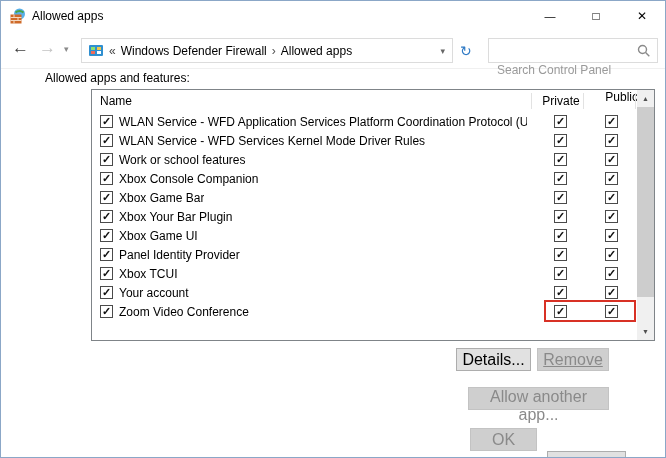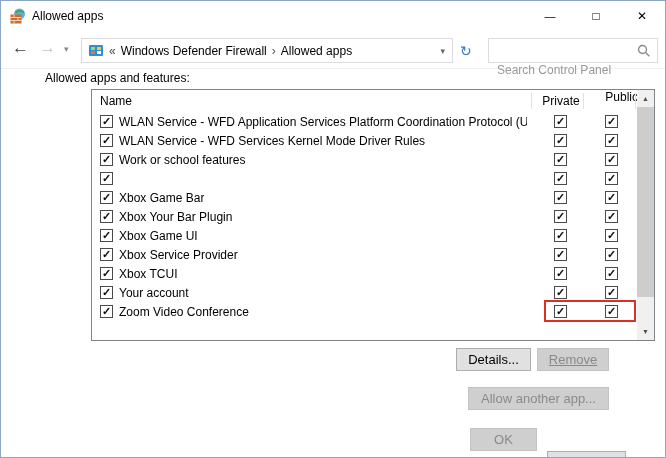--- a/index.html
+++ b/index.html
@@ -56,21 +56,21 @@
   .red-highlight{position:absolute;left:452px;top:-2px;width:92px;height:22px;border:2px solid #d83125;box-sizing:border-box;pointer-events:none;}
   
   .scrollbar{position:absolute;top:0;right:0;width:17px;height:100%;background:#f0f0f0;}
   .scroll-btn{position:absolute;left:0;width:17px;height:17px;line-height:17px;text-align:center;
     font-size:7px;color:#505050;background:#f0f0f0;border:none;padding:0;font-family:inherit;}
   .scroll-up{top:0;}
   .scroll-down{bottom:0;}
   .scroll-thumb{position:absolute;top:17px;left:0;width:17px;height:190px;background:#cdcdcd;}
   
   .btn{position:absolute;background:#e1e1e1;border:1px solid #adadad;box-sizing:border-box;
-    font-family:"Liberation Sans",sans-serif;font-size:13px;text-align:center;color:#000;padding:0;cursor:default;}
+    font-family:"Liberation Sans",sans-serif;font-size:16px;text-align:center;color:#000;padding:0;cursor:default;}
   .btn.disabled{background:#cfcfcf;border-color:#c3c3c3;color:#8a8a8a;}
   .btn-details{left:455px;top:347px;width:75px;height:23px;}
   .btn-remove{left:536px;top:347px;width:72px;height:23px;text-decoration:underline;}
   .btn-allow{left:467px;top:386px;width:141px;height:23px;}
   .btn-ok{left:469px;top:427px;width:67px;height:23px;}
   .btn-cancel{left:546px;top:450px;width:79px;height:28px;}
 </style>
 </head>
 <body>
 
@@ -158,20 +158,21 @@
     <span class="cb public-cb">✓</span>
   </div>
         <div class="list-row">
     <span class="cb name-cb">✓</span>
     <span class="row-label">Work or school features</span>
     <span class="cb private-cb">✓</span>
     <span class="cb public-cb">✓</span>
   </div>
         <div class="list-row">
     <span class="cb name-cb">✓</span>
+    <span class="row-label">Xbox Console Companion</span>
     <span class="cb private-cb">✓</span>
     <span class="cb public-cb">✓</span>
   </div>
         <div class="list-row">
     <span class="cb name-cb">✓</span>
     <span class="row-label">Xbox Game Bar</span>
     <span class="cb private-cb">✓</span>
     <span class="cb public-cb">✓</span>
   </div>
         <div class="list-row">
@@ -181,21 +182,21 @@
     <span class="cb public-cb">✓</span>
   </div>
         <div class="list-row">
     <span class="cb name-cb">✓</span>
     <span class="row-label">Xbox Game UI</span>
     <span class="cb private-cb">✓</span>
     <span class="cb public-cb">✓</span>
   </div>
         <div class="list-row">
     <span class="cb name-cb">✓</span>
-    <span class="row-label">Xbox Service Provider</span>
+    <span class="row-label">Panel Identity Provider</span>
     <span class="cb private-cb">✓</span>
     <span class="cb public-cb">✓</span>
   </div>
         <div class="list-row">
     <span class="cb name-cb">✓</span>
     <span class="row-label">Xbox TCUI</span>
     <span class="cb private-cb">✓</span>
     <span class="cb public-cb">✓</span>
   </div>
         <div class="list-row">

